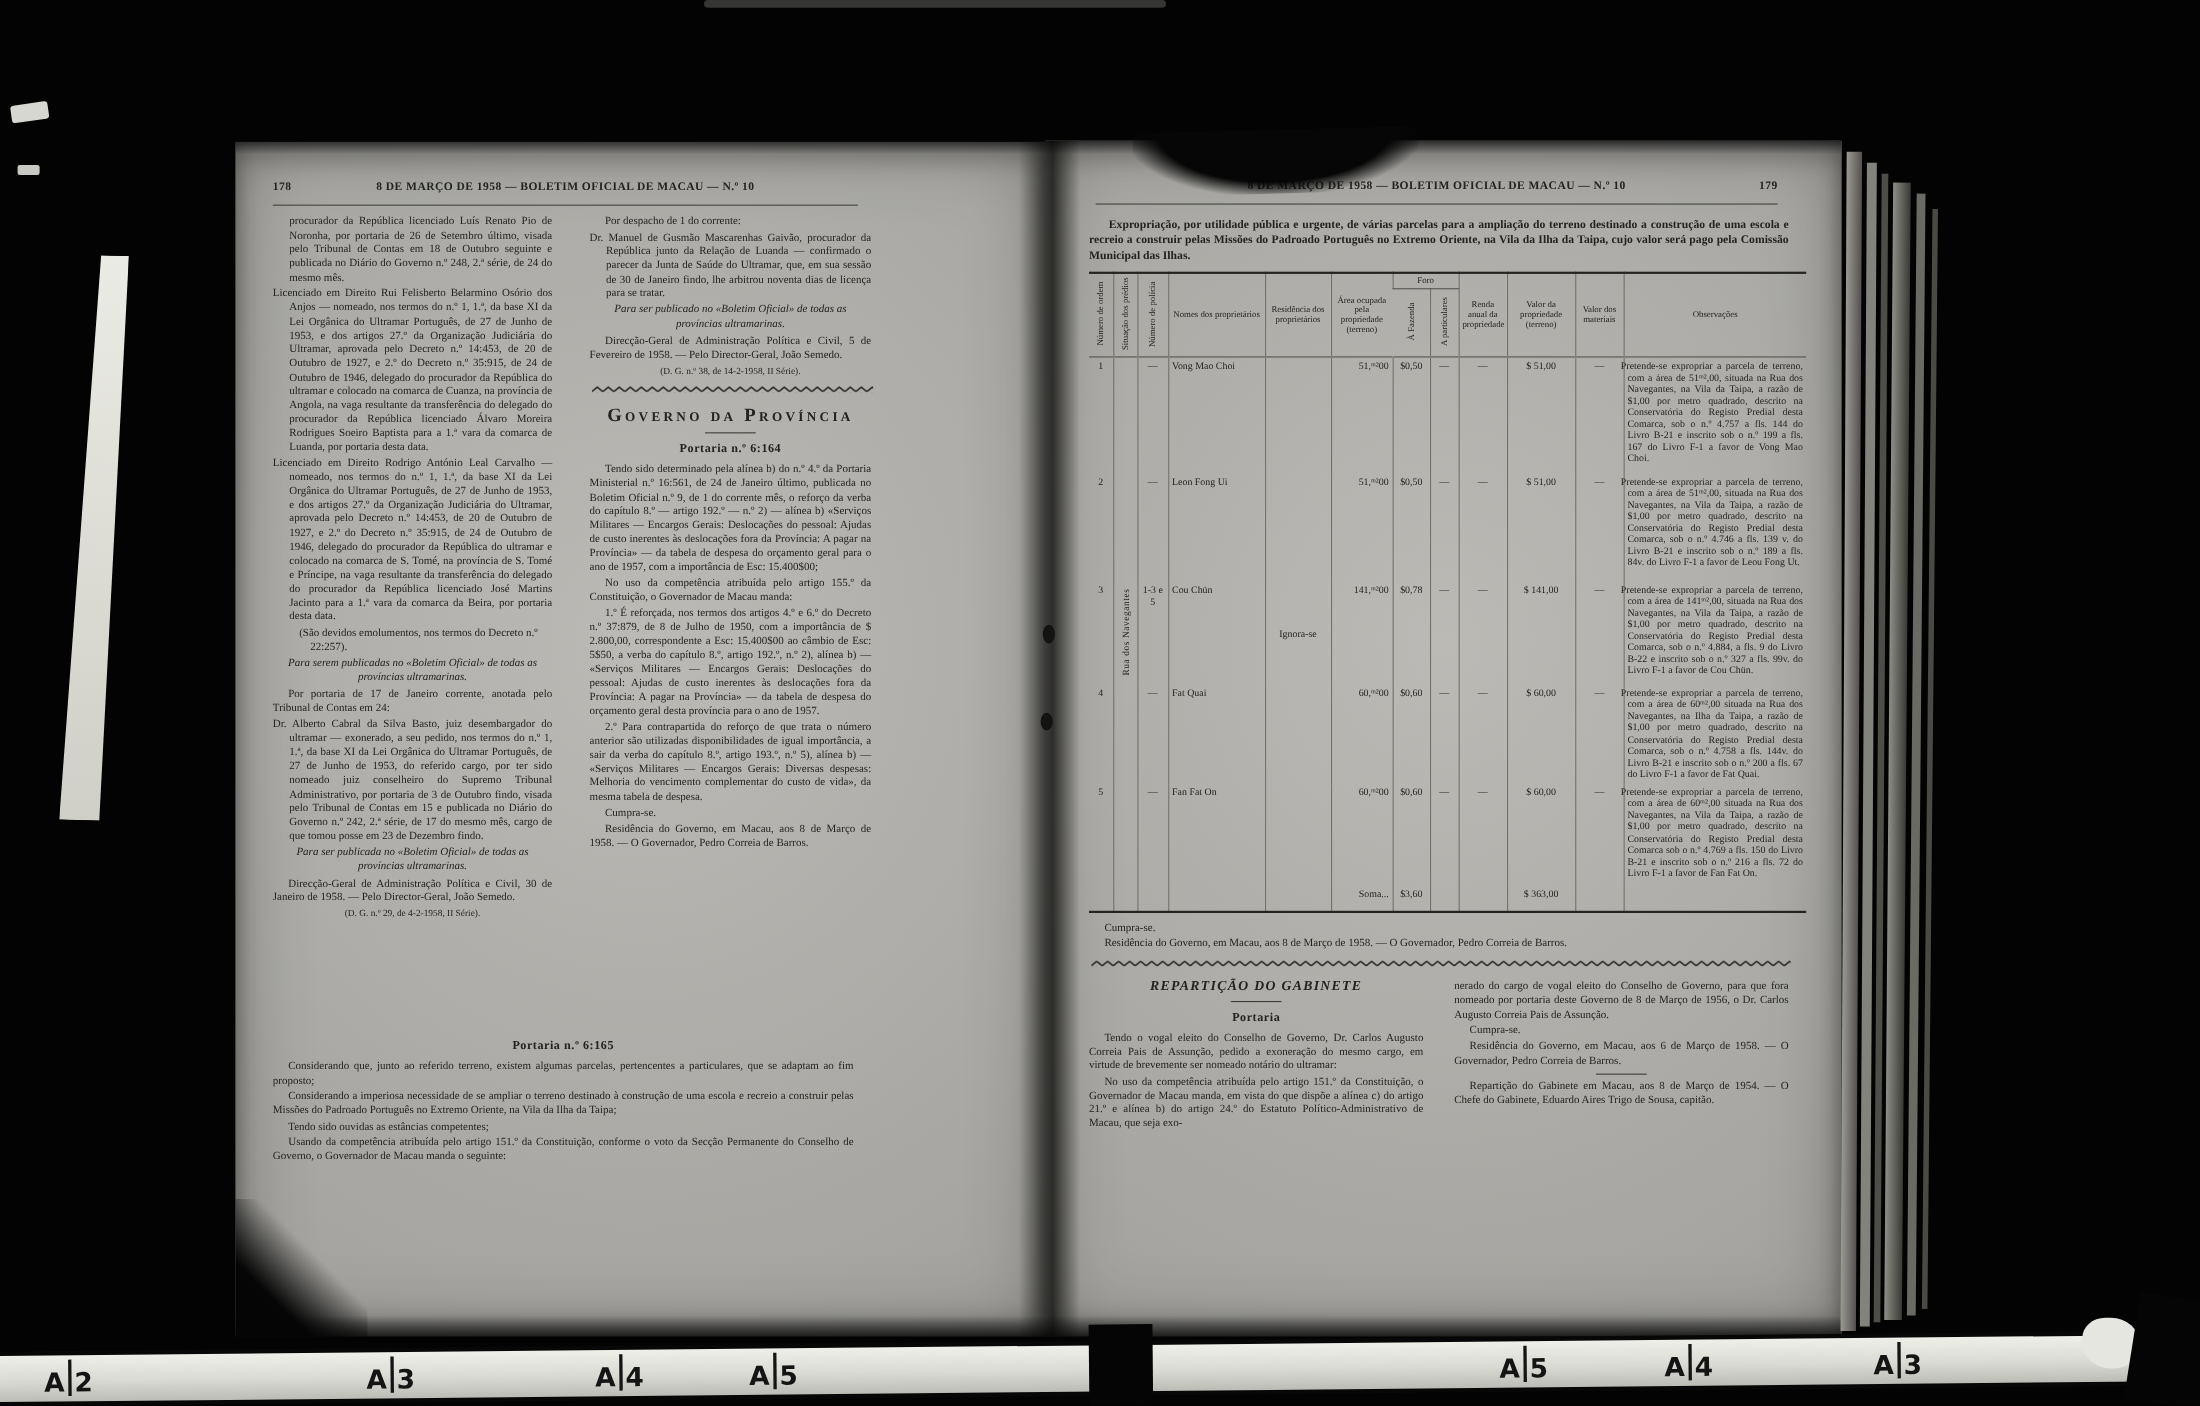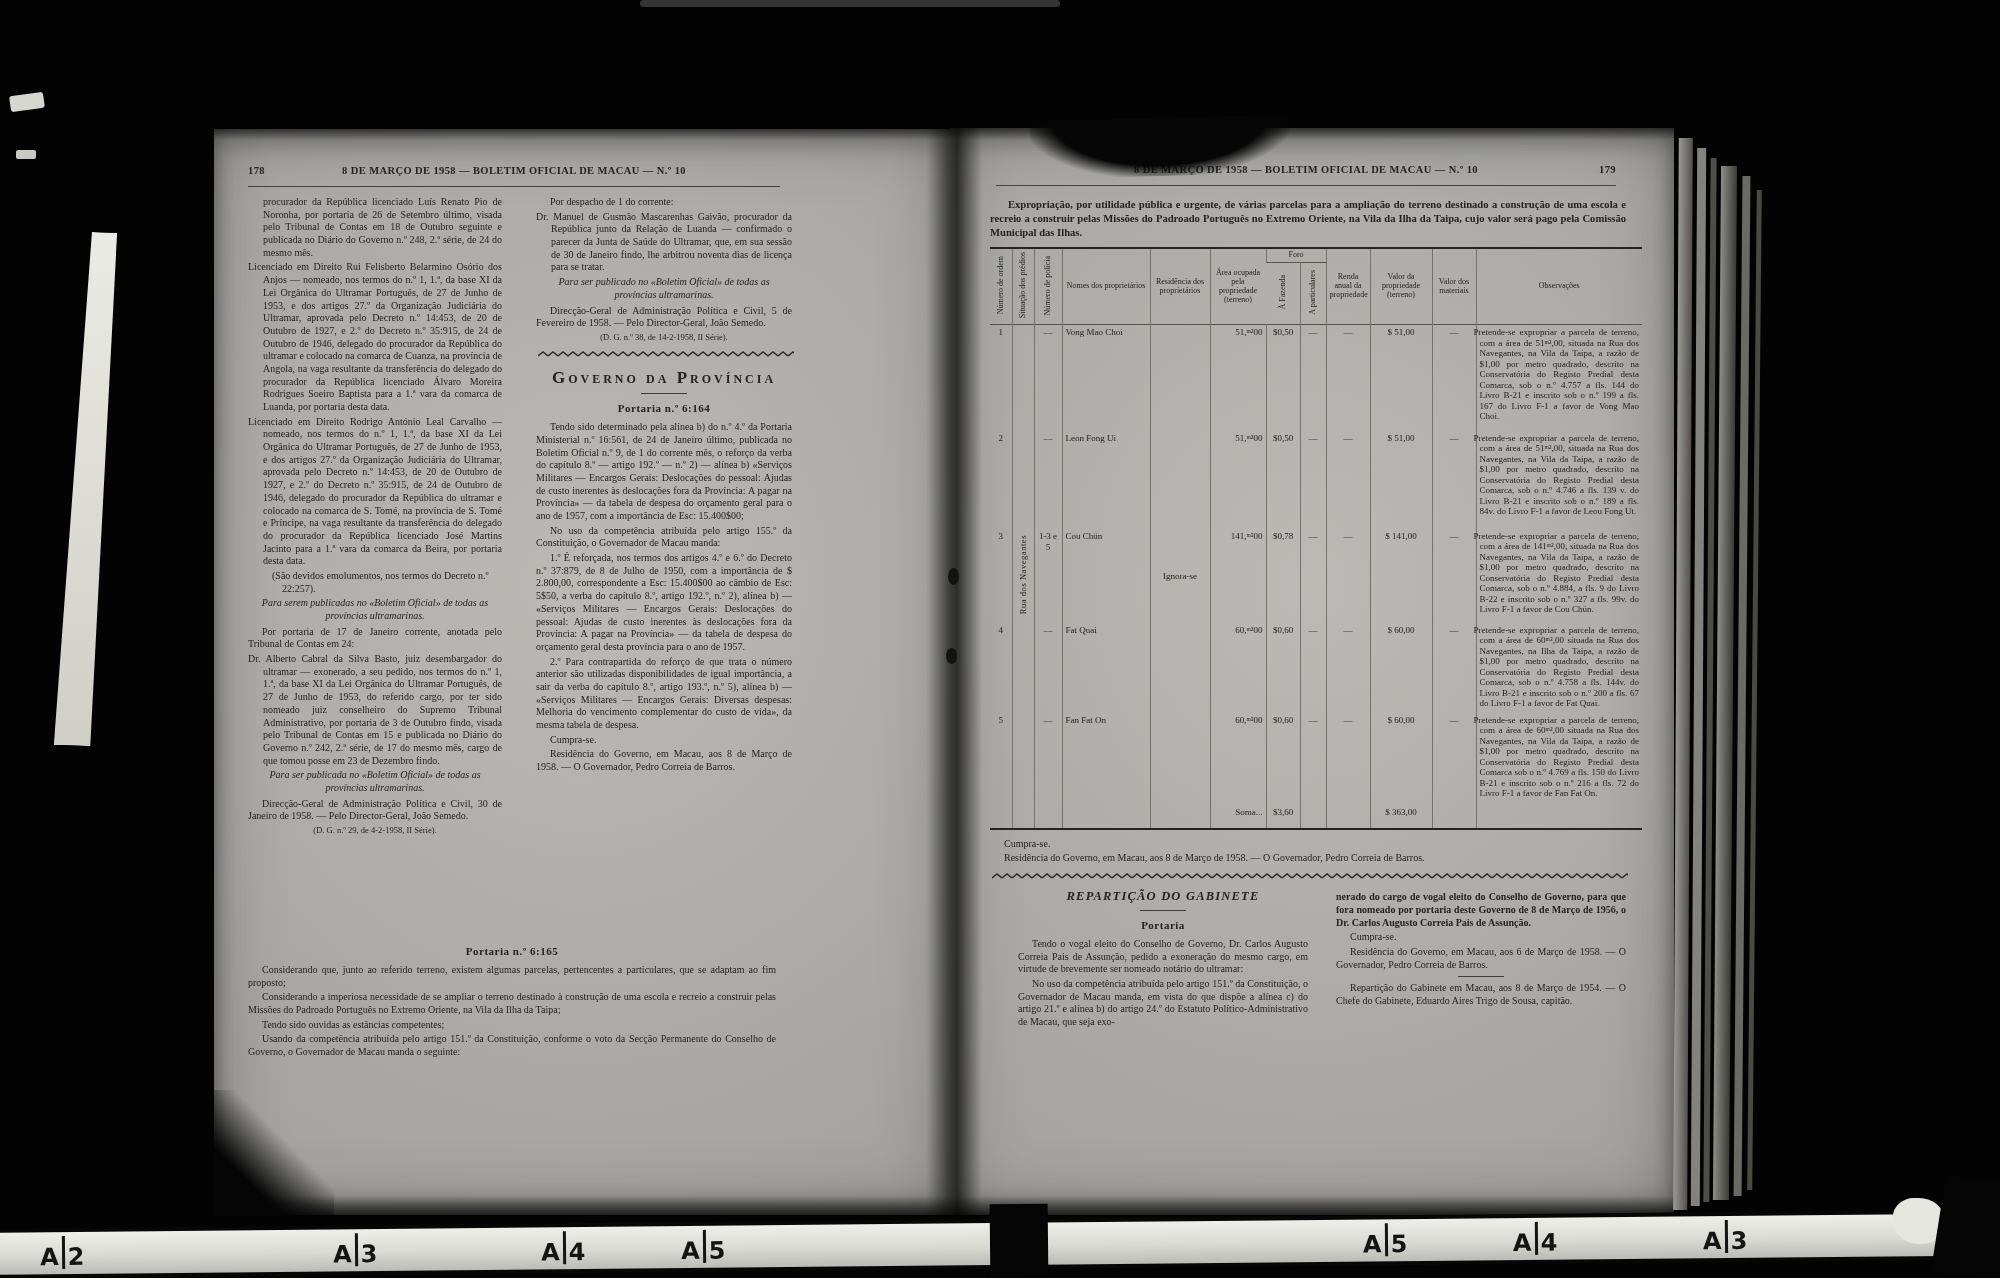--- a/index.html
+++ b/index.html
@@ -240,30 +240,30 @@
 
     <svg class="wavy" width="100%" height="6">
       <defs>
           <pattern id="zz2" width="10" height="6" patternUnits="userSpaceOnUse">
         <path d="M0 5 L5 1 L10 5" fill="none" stroke="#2a2a26" stroke-width="1.5"></path>
       </pattern>
         </defs>
       <rect width="100%" height="6" fill="url(#zz2)"></rect>
     </svg>
 
-    <div style="display:flex;gap:28px;margin-top:6px;margin-left:28px;">
+    <div style="display:flex;gap:28px;margin-top:6px;">
       <div style="flex:1;">
         <div class="gab-head">REPARTIÇÃO DO GABINETE</div>
         <hr class="shortrule">
         <div class="port-title">Portaria</div>
         <p class="p">Tendo o vogal eleito do Conselho de Governo, Dr. Carlos Augusto Correia Pais de Assunção, pedido a exoneração do mesmo cargo, em virtude de brevemente ser nomeado notário do ultramar:</p>
         <p class="p">No uso da competência atribuída pelo artigo 151.º da Constituição, o Governador de Macau manda, em vista do que dispõe a alínea c) do artigo 21.º e alínea b) do artigo 24.º do Estatuto Político-Administrativo de Macau, que seja exo-</p>
       </div>
       <div style="flex:1;padding-top:4px;">
-        <p class="cont" style="padding-left:0;font-weight:bold;">nerado do cargo de vogal eleito do Conselho de Governo, para que fora nomeado por portaria deste Governo de 8 de Março de 1956, o Dr. Carlos Augusto Correia Pais de Assunção.</p>
+        <p class="cont" style="padding-left:0;">nerado do cargo de vogal eleito do Conselho de Governo, para que fora nomeado por portaria deste Governo de 8 de Março de 1956, o Dr. Carlos Augusto Correia Pais de Assunção.</p>
         <p class="p">Cumpra-se.</p>
         <p class="p">Residência do Governo, em Macau, aos 6 de Março de 1958. — O Governador, Pedro Correia de Barros.</p>
         <hr class="shortrule">
         <p class="p">Repartição do Gabinete em Macau, aos 8 de Março de 1954. — O Chefe do Gabinete, Eduardo Aires Trigo de Sousa, capitão.</p>
       </div>
     </div>
   </div>
 </div>
 
 <div class="abs" style="left:926px;top:128px;width:56px;height:1087px;

